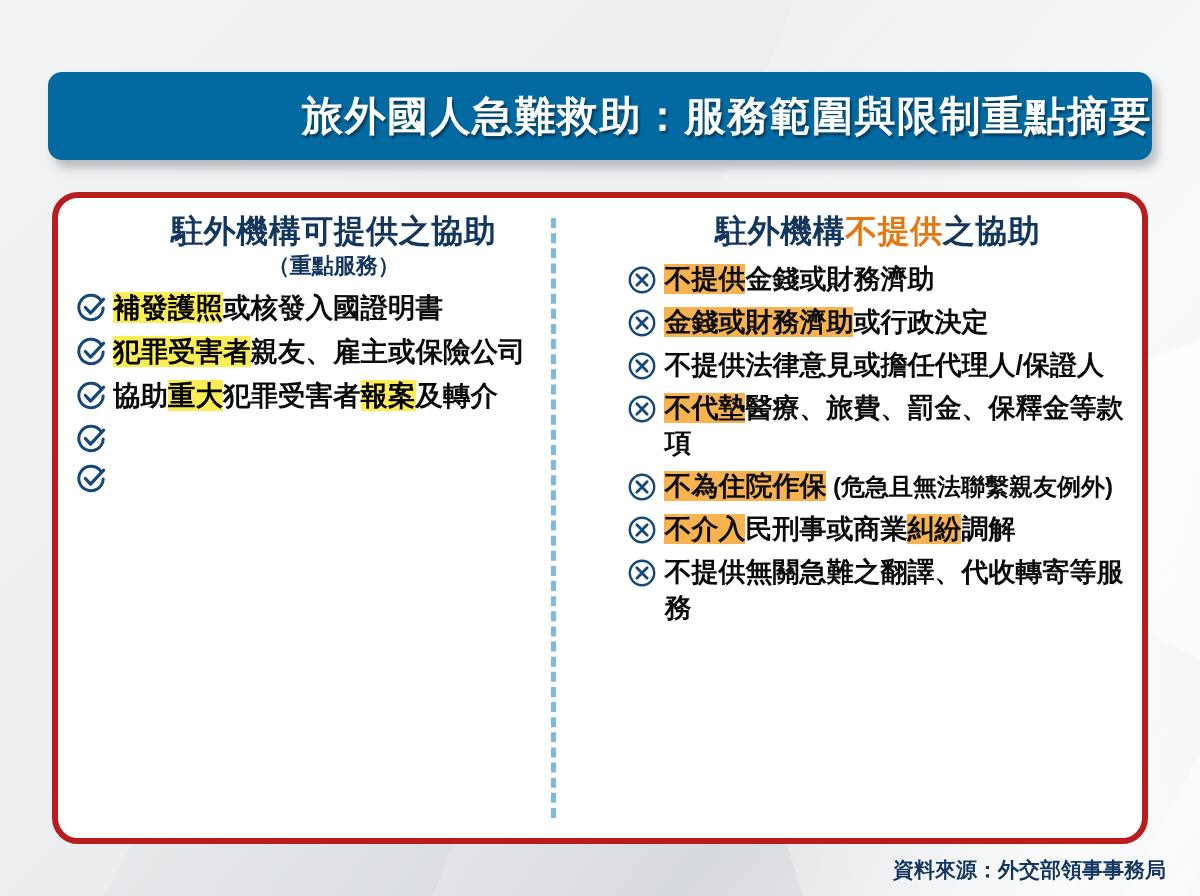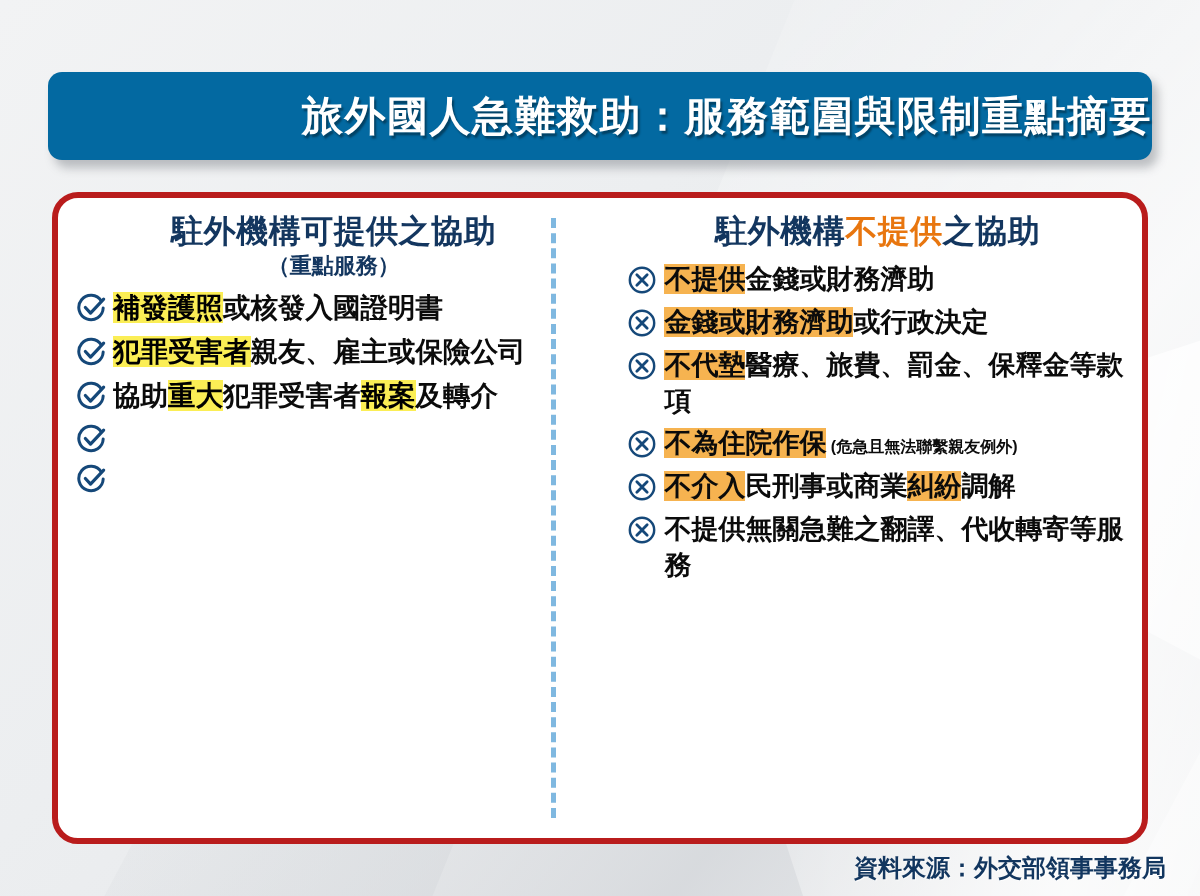--- a/index.html
+++ b/index.html
@@ -125,28 +125,28 @@
   mark.hl-y {
     background: #fbee55;
     color: #000000;
     padding: 0;
   }
   mark.hl-o {
     background: #f6b350;
     color: #0b0b0b;
     padding: 0;
   }
-  .small-note { font-size: 16px; font-weight: bold; }
+  .small-note { font-size: 24px; font-weight: bold; }
 
   
   .footer {
     position: absolute;
     right: 34px; bottom: 12px;
     color: #12365f;
-    font-size: 24px;
+    font-size: 21px;
     font-weight: bold;
     text-shadow: 1px 1px 0 rgba(255,255,255,.7);
   }
 </style>
 </head>
 <body>
 
 <div class="bg-streak streak-a"></div>
 <div class="bg-streak streak-b"></div>
 <div class="bg-streak streak-c"></div>
@@ -232,20 +232,29 @@
           </span>
           <span class="item-text"><mark class="hl-o">金錢或財務濟助</mark><span>或行政決定</span></span>
         </li>
         <li>
           <span class="mark">
             <svg viewBox="0 0 32 32">
               <circle cx="16" cy="16" r="13" fill="none" stroke="#154879" stroke-width="2.6"></circle>
               <path d="M10.5 10.5 L21.5 21.5 M21.5 10.5 L10.5 21.5" fill="none" stroke="#154879" stroke-width="3" stroke-linecap="round"></path>
             </svg>
           </span>
+          <span class="item-text"><span>不提供法律意見或擔任代理人/保證人</span></span>
+        </li>
+        <li>
+          <span class="mark">
+            <svg viewBox="0 0 32 32">
+              <circle cx="16" cy="16" r="13" fill="none" stroke="#154879" stroke-width="2.6"></circle>
+              <path d="M10.5 10.5 L21.5 21.5 M21.5 10.5 L10.5 21.5" fill="none" stroke="#154879" stroke-width="3" stroke-linecap="round"></path>
+            </svg>
+          </span>
           <span class="item-text"><mark class="hl-o">不代墊</mark><span>醫療、旅費、罰金、保釋金等款項</span></span>
         </li>
         <li>
           <span class="mark">
             <svg viewBox="0 0 32 32">
               <circle cx="16" cy="16" r="13" fill="none" stroke="#154879" stroke-width="2.6"></circle>
               <path d="M10.5 10.5 L21.5 21.5 M21.5 10.5 L10.5 21.5" fill="none" stroke="#154879" stroke-width="3" stroke-linecap="round"></path>
             </svg>
           </span>
           <span class="item-text"><mark class="hl-o">不為住院作保</mark><span class="small-note"> (危急且無法聯繫親友例外)</span></span>

